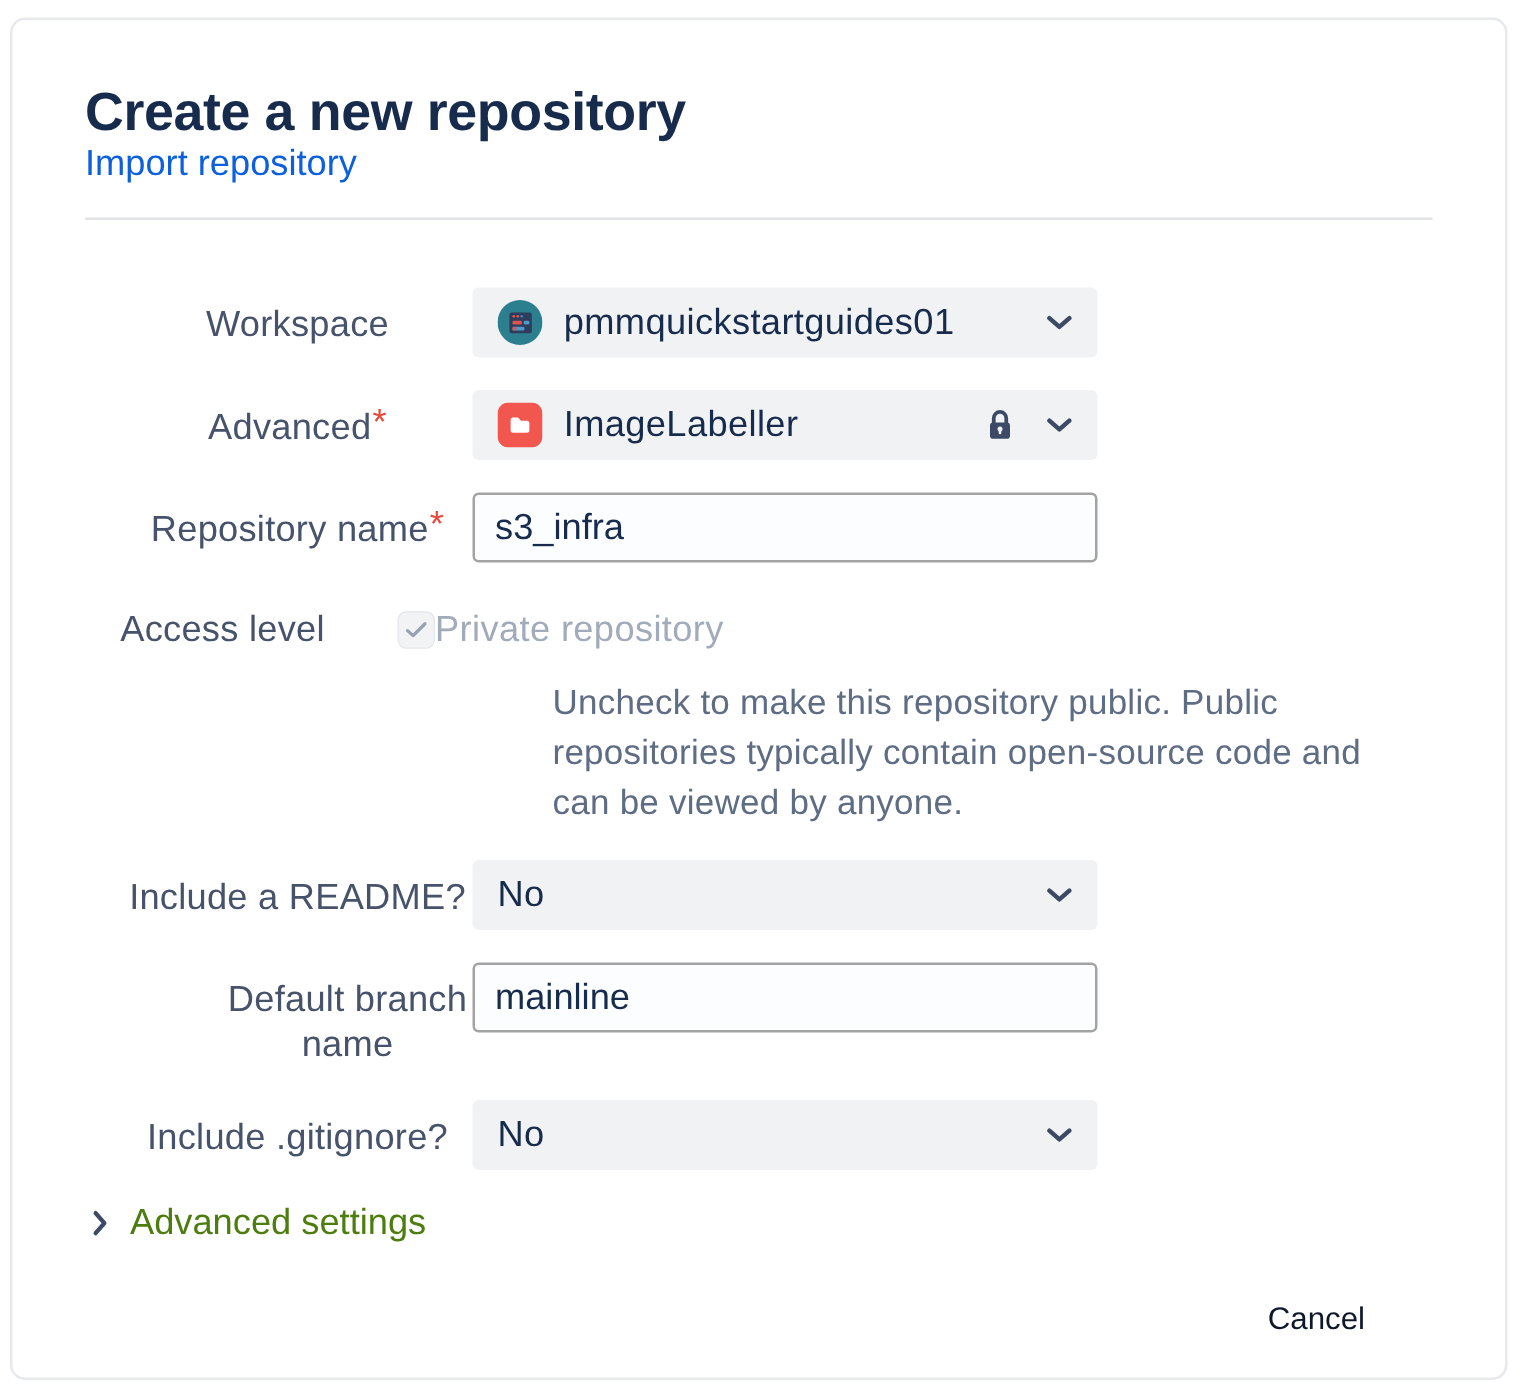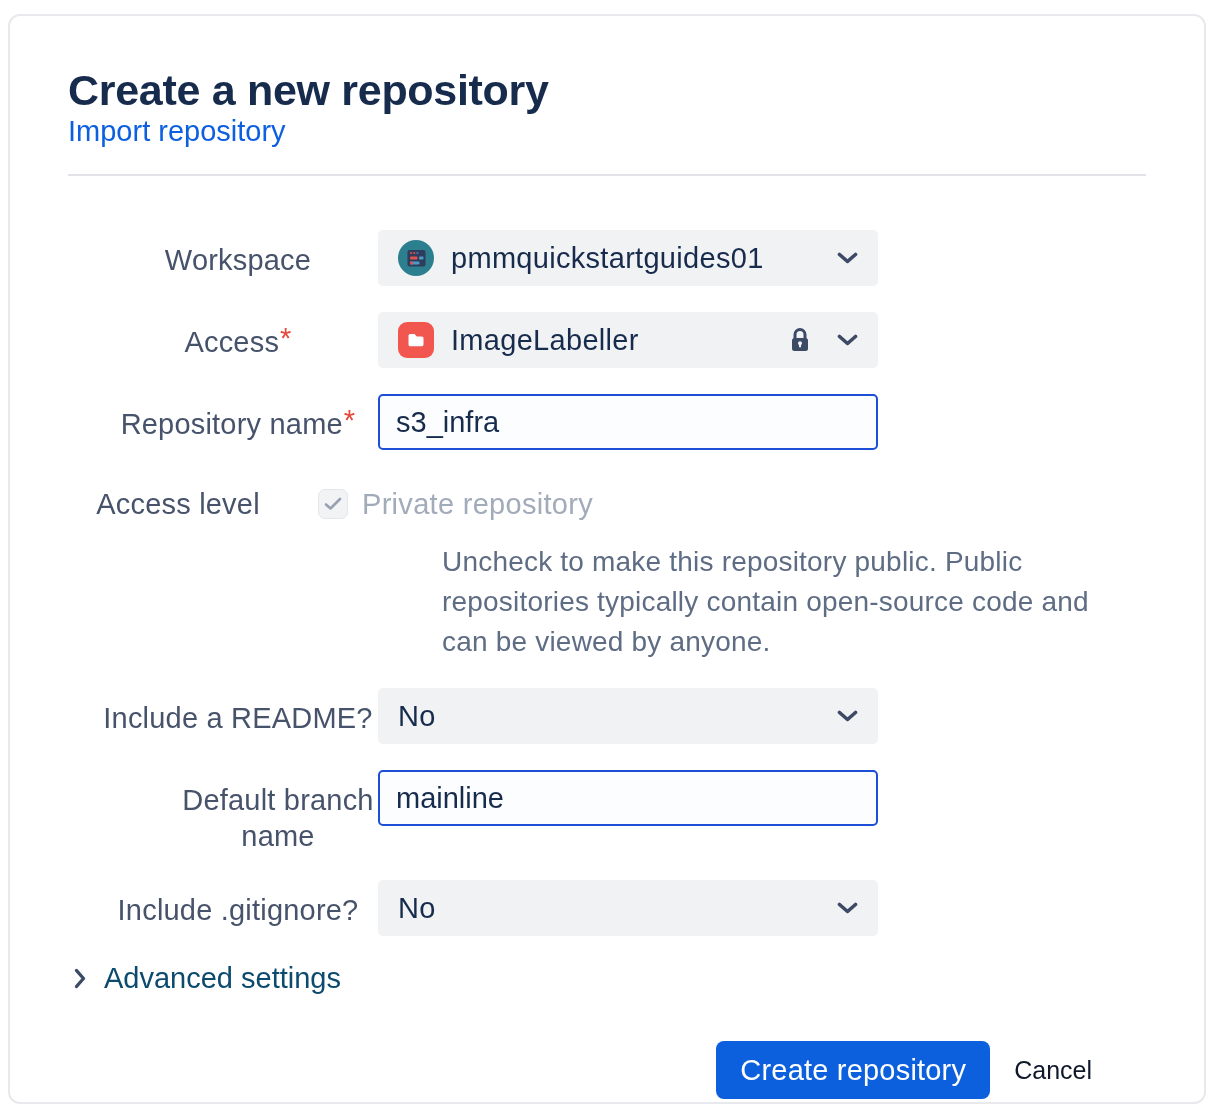--- a/index.html
+++ b/index.html
@@ -15,29 +15,29 @@
   .row-label{width:280px;text-align:center;font-size:29px;color:#47536B;
              padding-top:12px;line-height:36px;letter-spacing:0.2px;}
   .row-label.label-narrow{width:200px;padding-left:80px;}
   .asterisk{color:#E5493A;position:relative;top:-4px;margin-left:1px;}
   .control{width:461px;}
   .select{height:56px;width:500px;box-sizing:border-box;background:#F1F2F4;border-radius:5px;
           display:flex;align-items:center;padding:0 20px;font-size:29px;color:#172B4D;cursor:pointer;}
   .select .value{white-space:nowrap;letter-spacing:0.3px;}
   .select .right{margin-left:auto;display:flex;align-items:center;gap:24px;}
   .avatar{width:36px;height:36px;margin-right:17px;flex:0 0 auto;display:block;}
-  .text-input{width:500px;height:56px;box-sizing:border-box;border:2px solid #1d4ed8;border-radius:5px;
+  .text-input{width:500px;height:56px;box-sizing:border-box;border:2px solid #a3a3a3;border-radius:5px;
           background:#FCFDFE;font-size:29px;color:#172B4D;padding:0 16px;font-family:"Liberation Sans",sans-serif;outline:none;}
   .checkbox-row{padding-top:10px;display:flex;align-items:center;}
   .checkbox{width:30px;height:30px;box-sizing:border-box;border-radius:7px;background:#F2F3F5;
             border:1px solid #E4E6EB;display:flex;align-items:center;justify-content:center;cursor:default;}
-  .checkbox-label{font-size:29px;color:#A2ABBA;margin-left:14px;letter-spacing:0.3px;}
+  .checkbox-label{font-size:29px;color:#A2ABBA;letter-spacing:0.3px;}
   .help{width:676px;margin:20px 0 26px 432px;font-size:28px;line-height:40px;color:#5E6C84;letter-spacing:0.2px;}
   .advanced{display:flex;align-items:center;gap:17px;margin:18px 0 0 64px;cursor:pointer;width:fit-content;}
-  .advanced-text{font-size:29px;color:#0c4a6e;}
+  .advanced-text{font-size:29px;color:#4d7c0f;}
   .actions{display:flex;justify-content:flex-end;align-items:center;gap:24px;padding-right:112px;margin-top:46px;}
   .btn-primary{height:58px;padding:0 24px;background:#0C60DD;color:#ffffff;font-size:29px;
                border:none;border-radius:8px;font-family:"Liberation Sans",sans-serif;cursor:pointer;letter-spacing:0.2px;}
   .cancel-link{font-size:25px;color:#0f172a;cursor:pointer;text-decoration:none;}
   svg{display:block;}
 </style>
 </head>
 <body>
 
 <div class="card">
@@ -70,21 +70,21 @@
           <span class="right">
             <svg width="21" height="13" viewBox="0 0 21 13">
               <path d="M2.5 2.5 L10.5 9.5 L18.5 2.5" fill="none" stroke="#3C4A66" stroke-width="3.6" stroke-linecap="round" stroke-linejoin="round"></path>
             </svg>
           </span>
         </div>
       </div>
     </div>
 
     <div class="row">
-      <div class="row-label"><span>Access</span><span class="asterisk">*</span></div>
+      <div class="row-label"><span>Advanced</span><span class="asterisk">*</span></div>
       <div class="control">
         <div class="select">
           <svg class="avatar" viewBox="0 0 36 36">
             <rect x="0" y="0" width="36" height="36" rx="9" fill="#F1564F"></rect>
             <path d="M10.5 13.8 c0-1 .8-1.8 1.8-1.8 h4.2 l2.3 2.6 h5 c1 0 1.7.8 1.7 1.8 v6 c0 1-.8 1.8-1.8 1.8 h-11.4 c-1 0-1.8-.8-1.8-1.8 z" fill="#ffffff"></path>
           </svg>
           <span class="value">ImageLabeller</span>
           <span class="right">
             <svg width="26" height="28" viewBox="0 0 26 28">
               <path d="M8 13 V8.5 a5 5 0 0 1 10 0 V13" fill="none" stroke="#3C4A66" stroke-width="3"></path>
@@ -157,18 +157,17 @@
     </div>
 
     <div class="advanced">
       <svg width="13" height="21" viewBox="0 0 13 21">
         <path d="M2.5 2.5 L9.5 10.5 L2.5 18.5" fill="none" stroke="#3C4A66" stroke-width="3.4" stroke-linecap="round" stroke-linejoin="round"></path>
       </svg>
       <span class="advanced-text">Advanced settings</span>
     </div>
 
     <div class="actions">
-      <button class="btn-primary">Create repository</button>
       <a class="cancel-link">Cancel</a>
     </div>
 
   </div>
 </div>
 
 </body></html>

